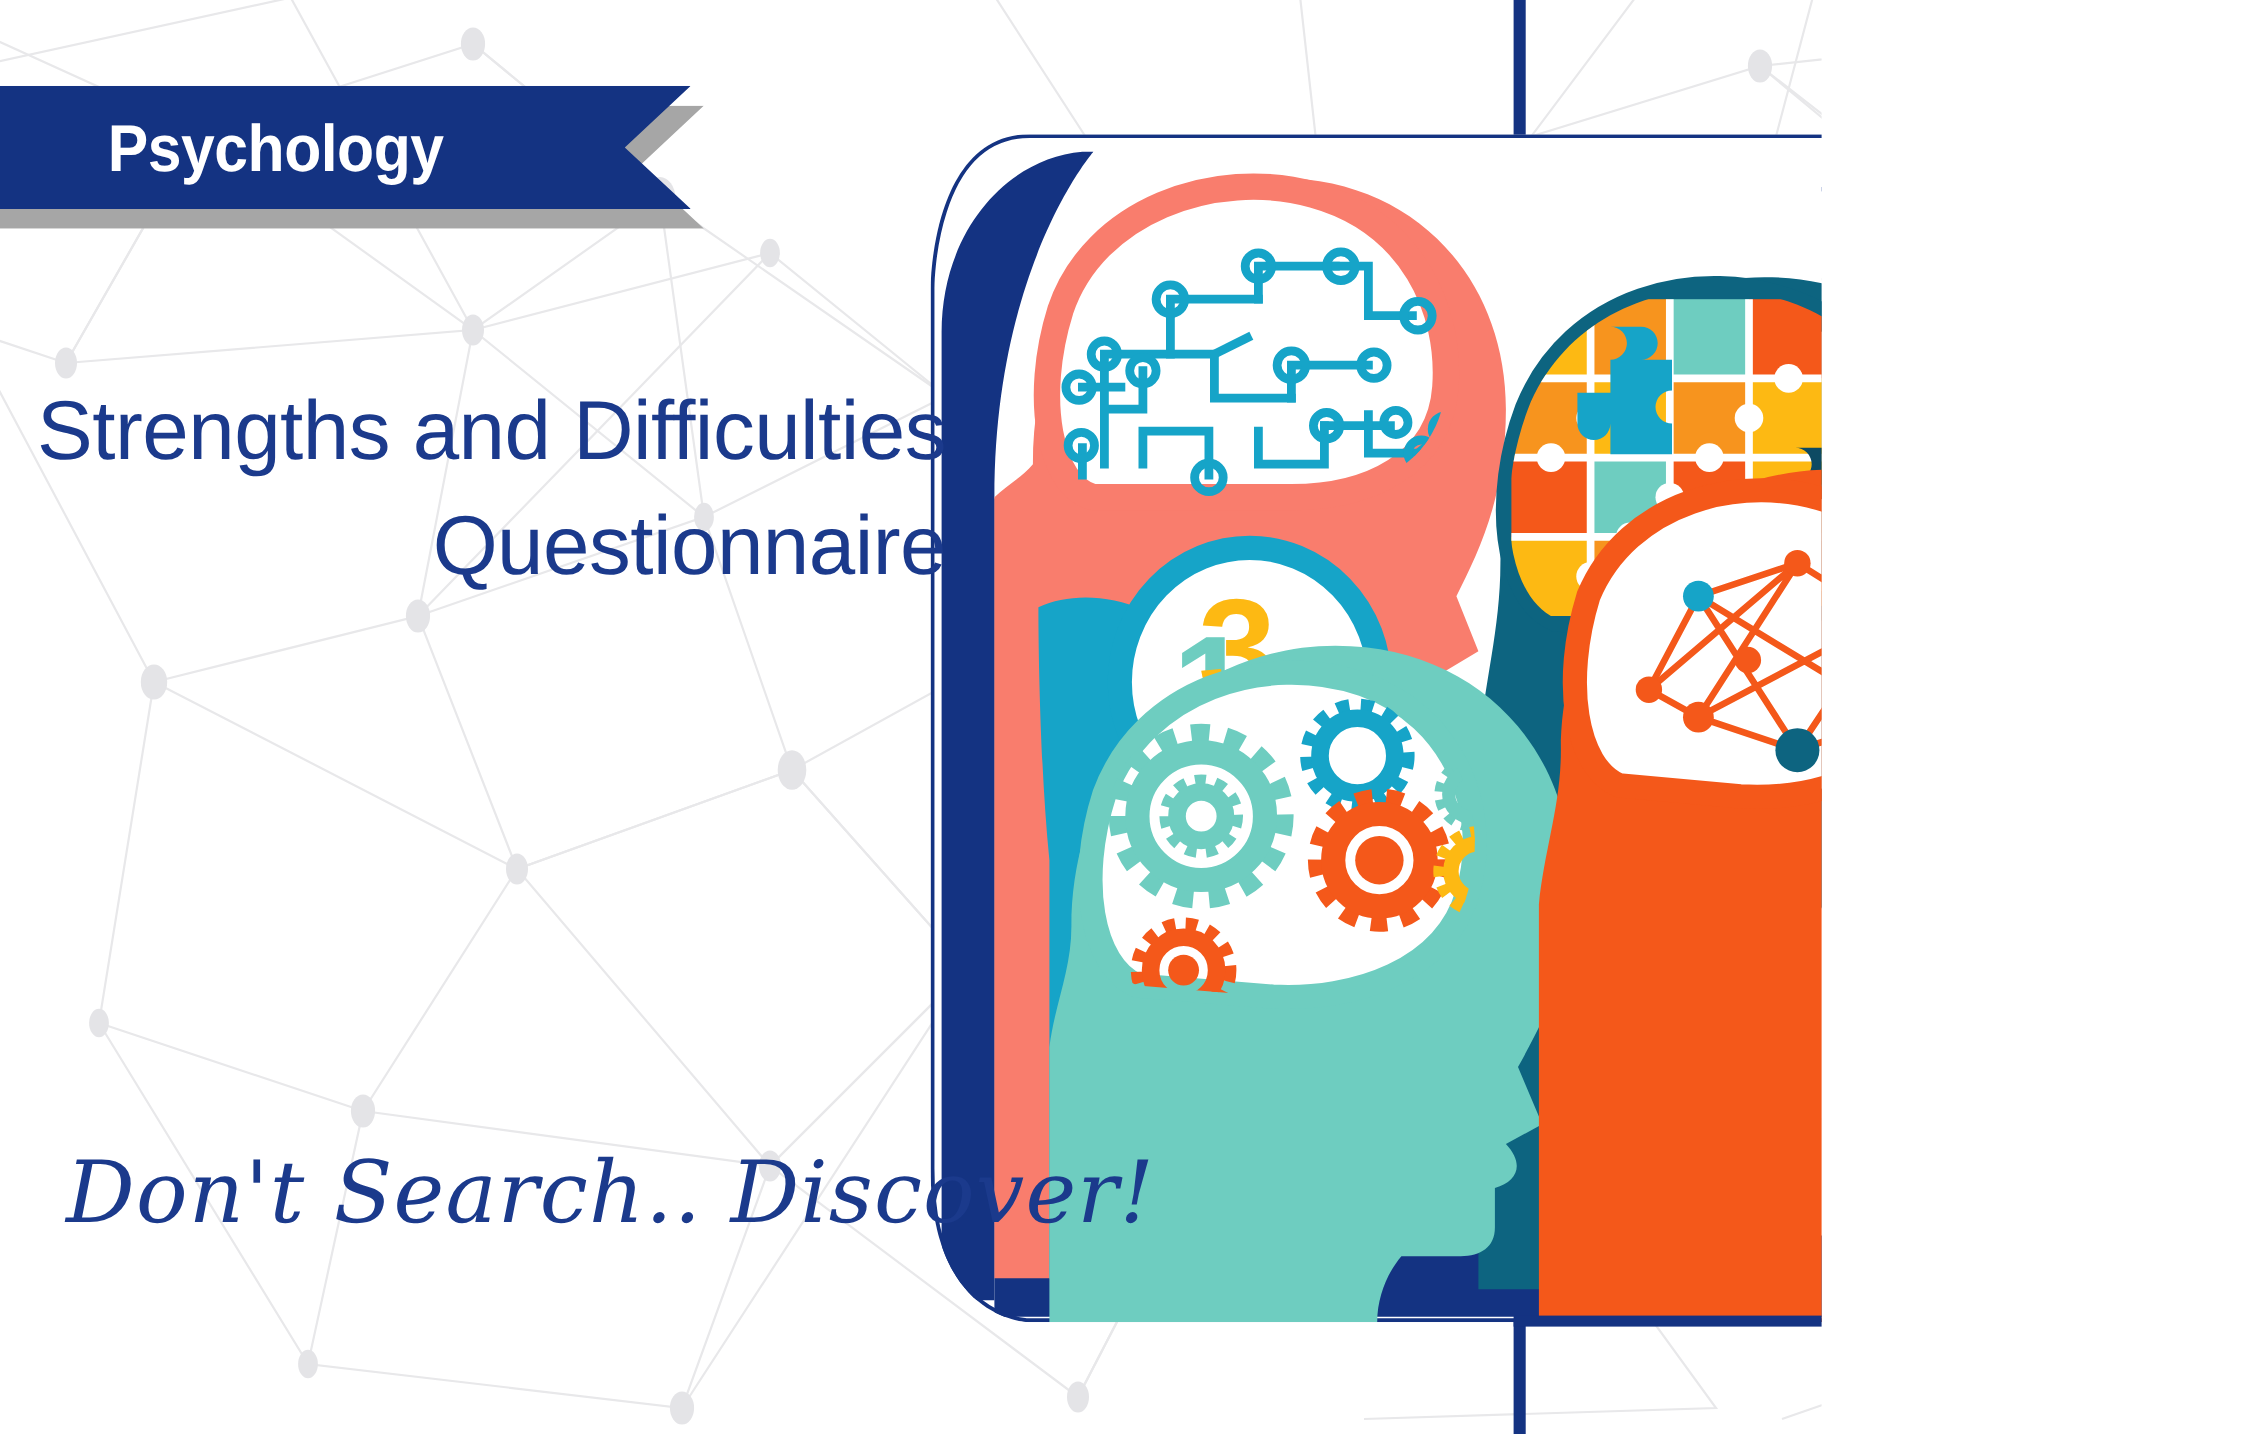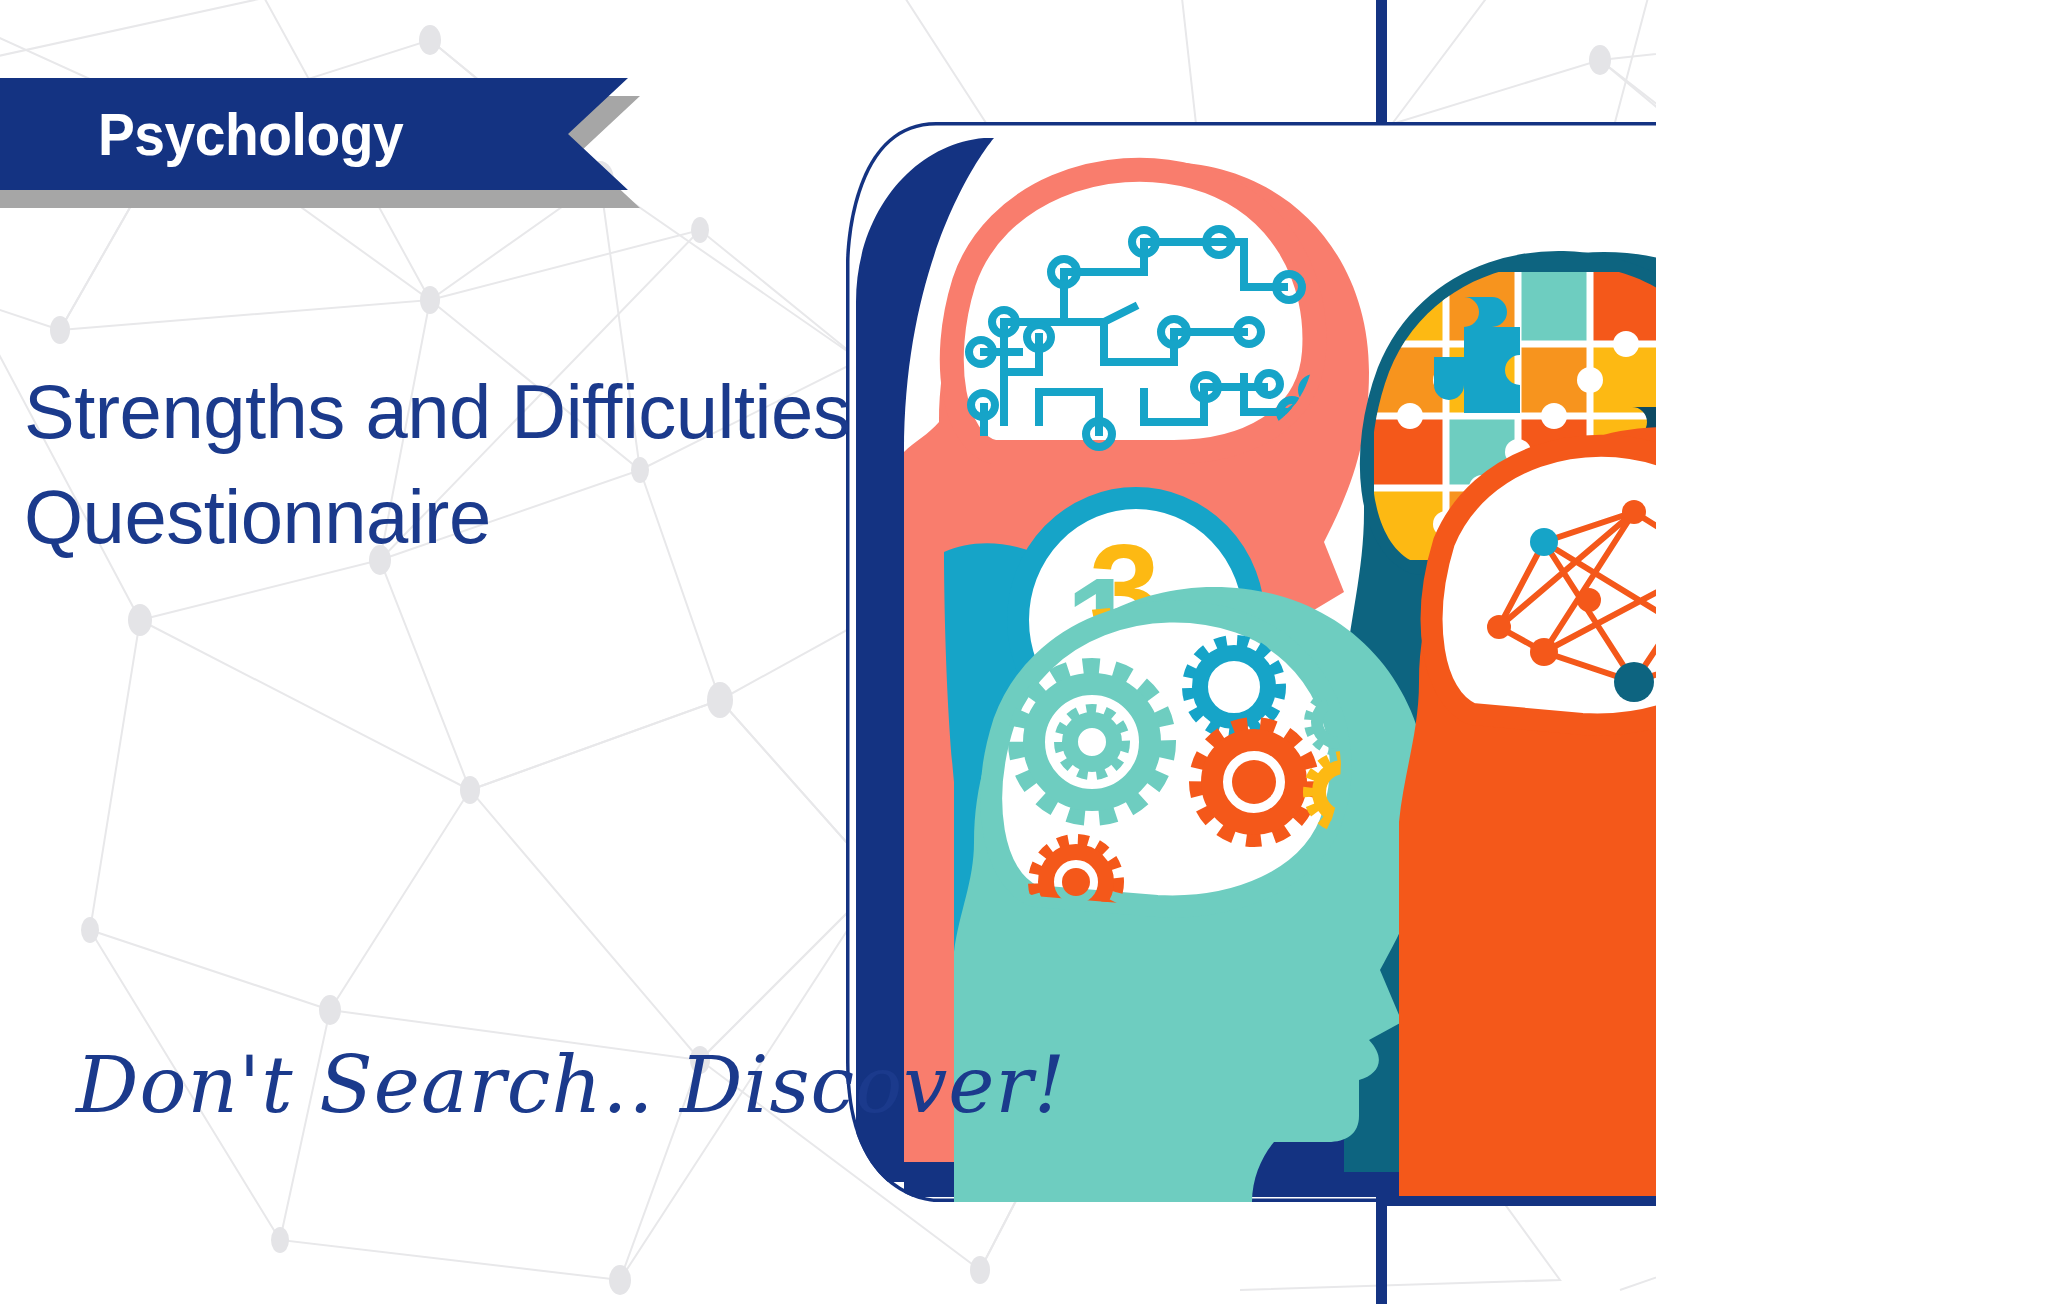--- a/index.html
+++ b/index.html
@@ -55,25 +55,24 @@
     letter-spacing: -0.5px;
     margin-left: 118px;
     transform: scaleX(0.92);
     transform-origin: left center;
     white-space: nowrap;
   }
 
   
   .title-block {
     position: absolute;
-    left: 0; top: 360px;
+    left: 0; top: 340px;
     width: 860px;
     z-index: 6;
-    text-align: left;
-    padding-left: 24px;
+    text-align: right;
   }
   .title-line {
     color: #1b3a8c;
     font-family: "Liberation Sans Narrow", "Liberation Sans", sans-serif;
     font-size: 76px;
     line-height: 1.38;
     letter-spacing: -0.5px;
     white-space: nowrap;
   }
   .title-line.abbr {
@@ -88,21 +87,20 @@
     left: 60px; top: 1040px;
     width: 800px;
     z-index: 6;
     color: #1b3a8c;
     font-family: "DejaVu Serif", serif;
     font-style: italic;
     font-size: 78px;
     font-weight: 500;
     letter-spacing: 1px;
     white-space: nowrap;
-    margin-left: 16px;
   }
 
   
   .frame-vline {
     position: absolute;
     left: 1376px; top: 0; width: 11px; height: 1304px;
     background: #143382;
     z-index: 2;
   }
   .frame-hline-top {

